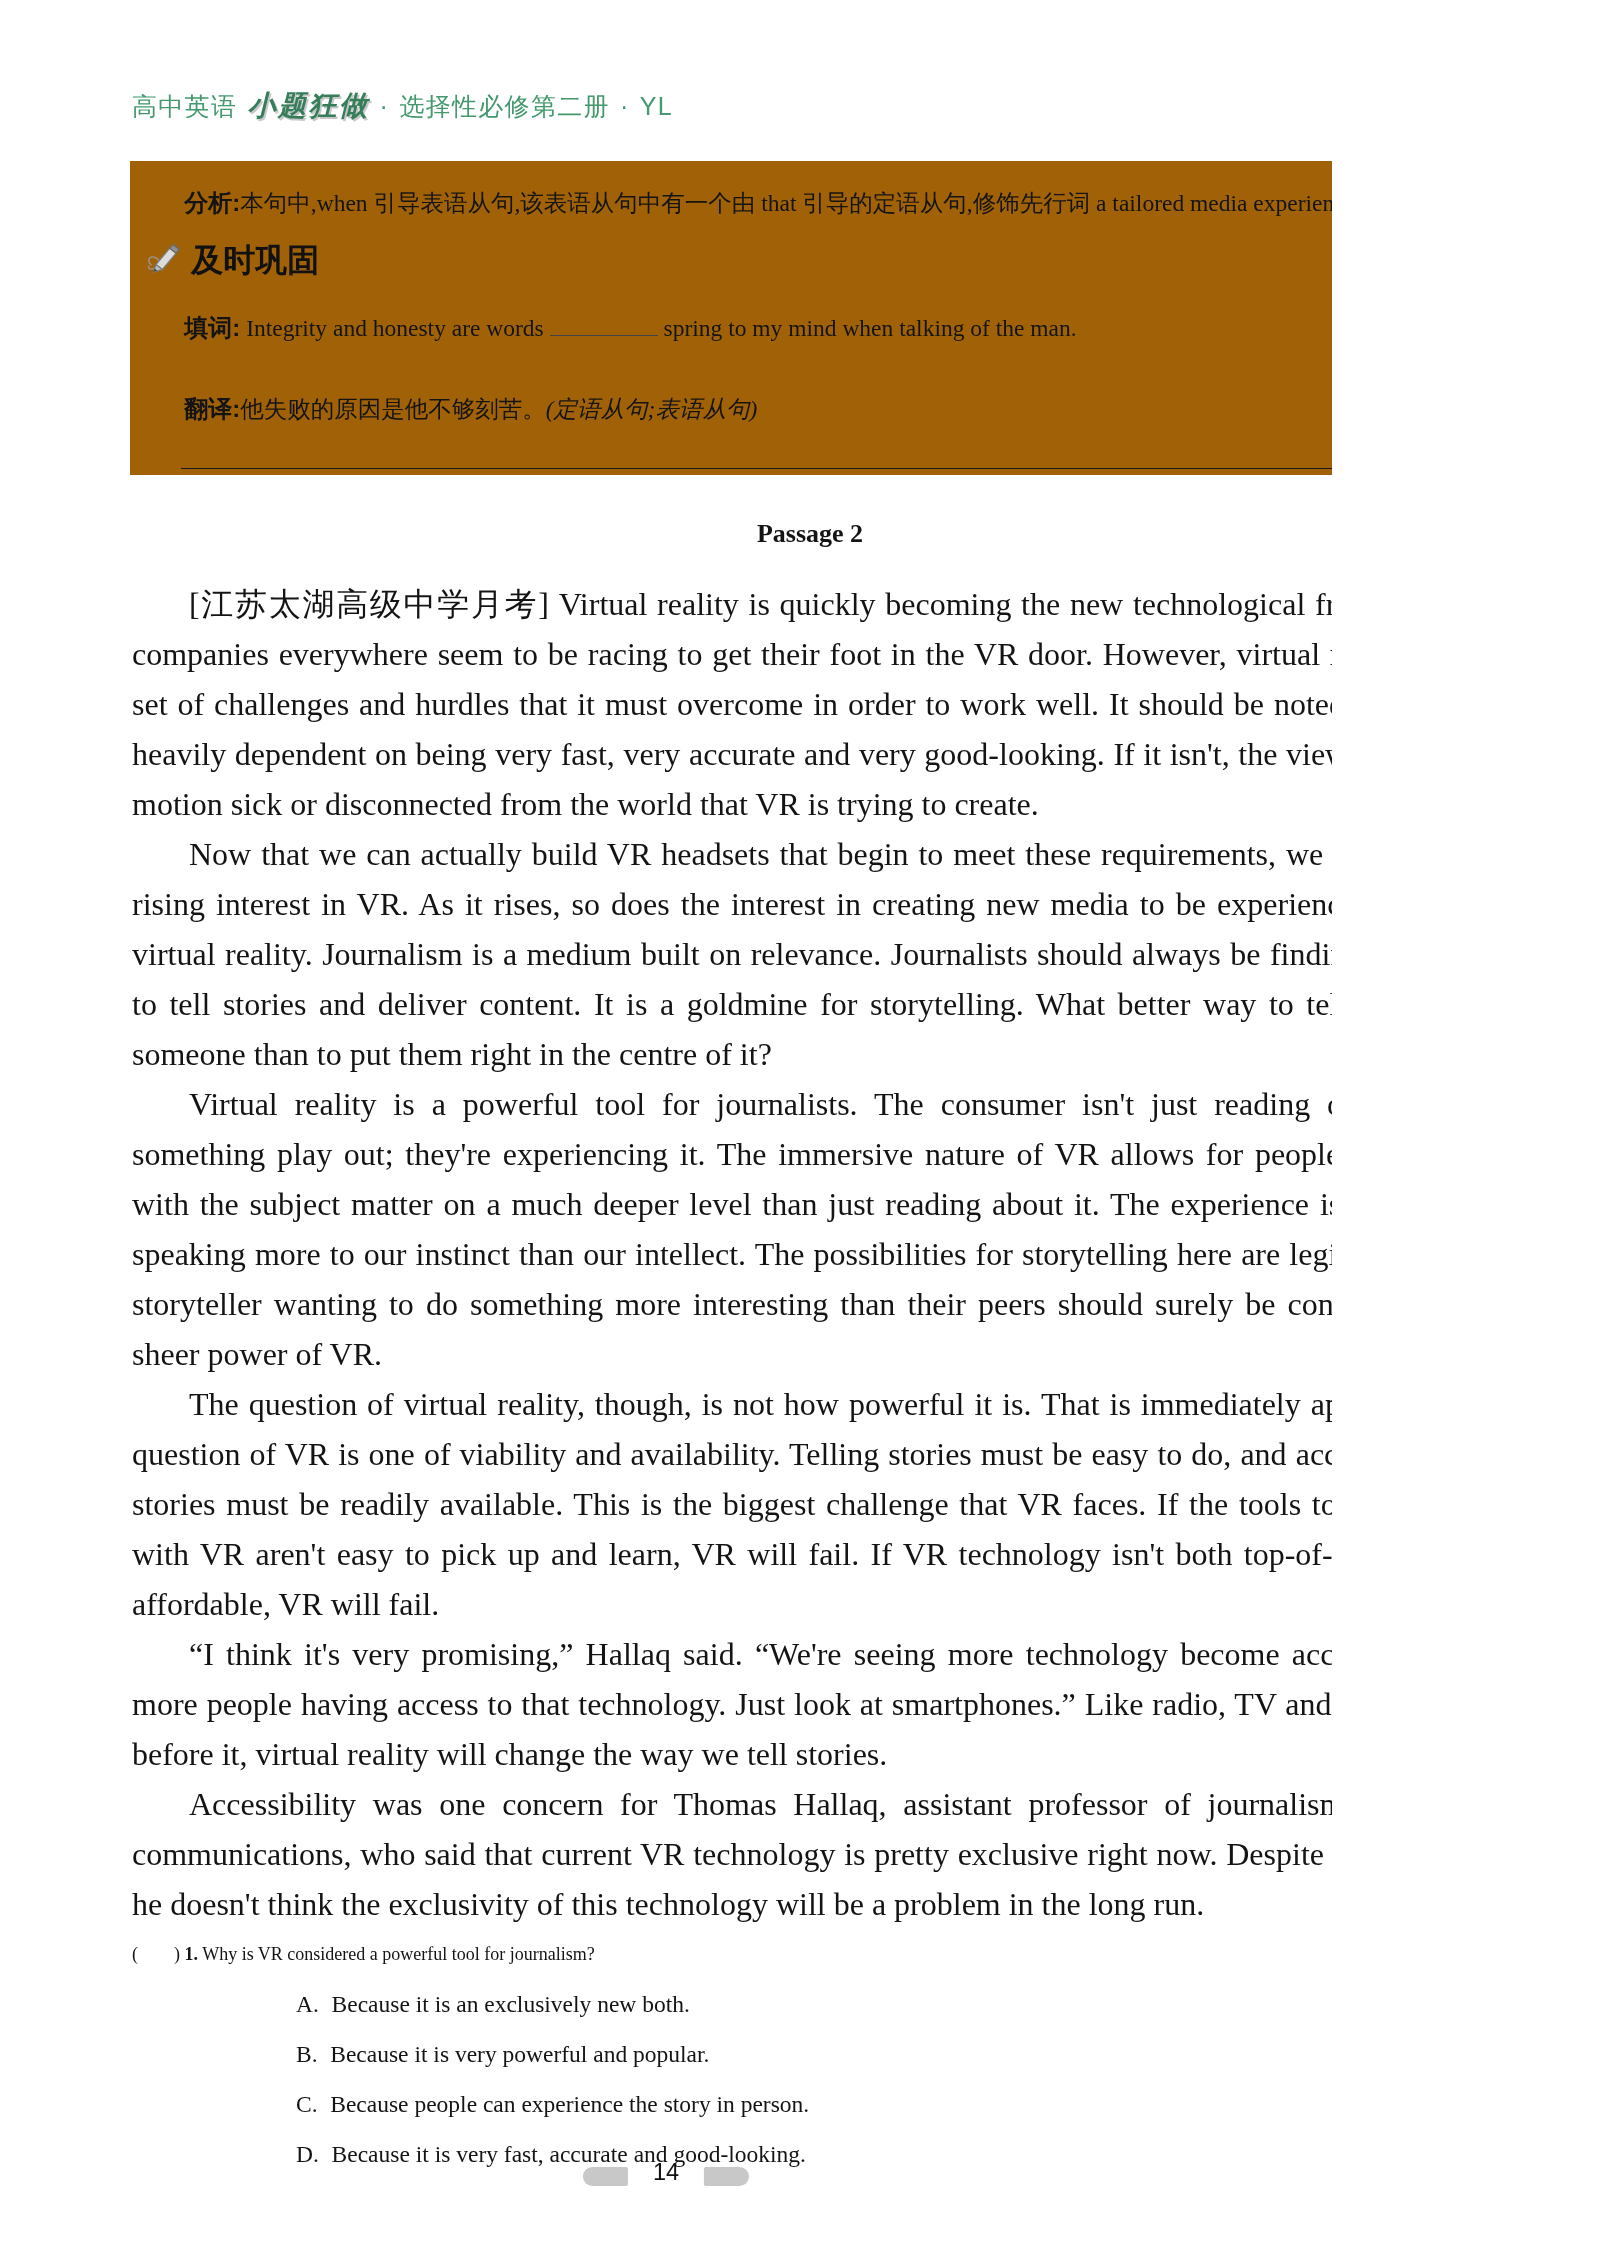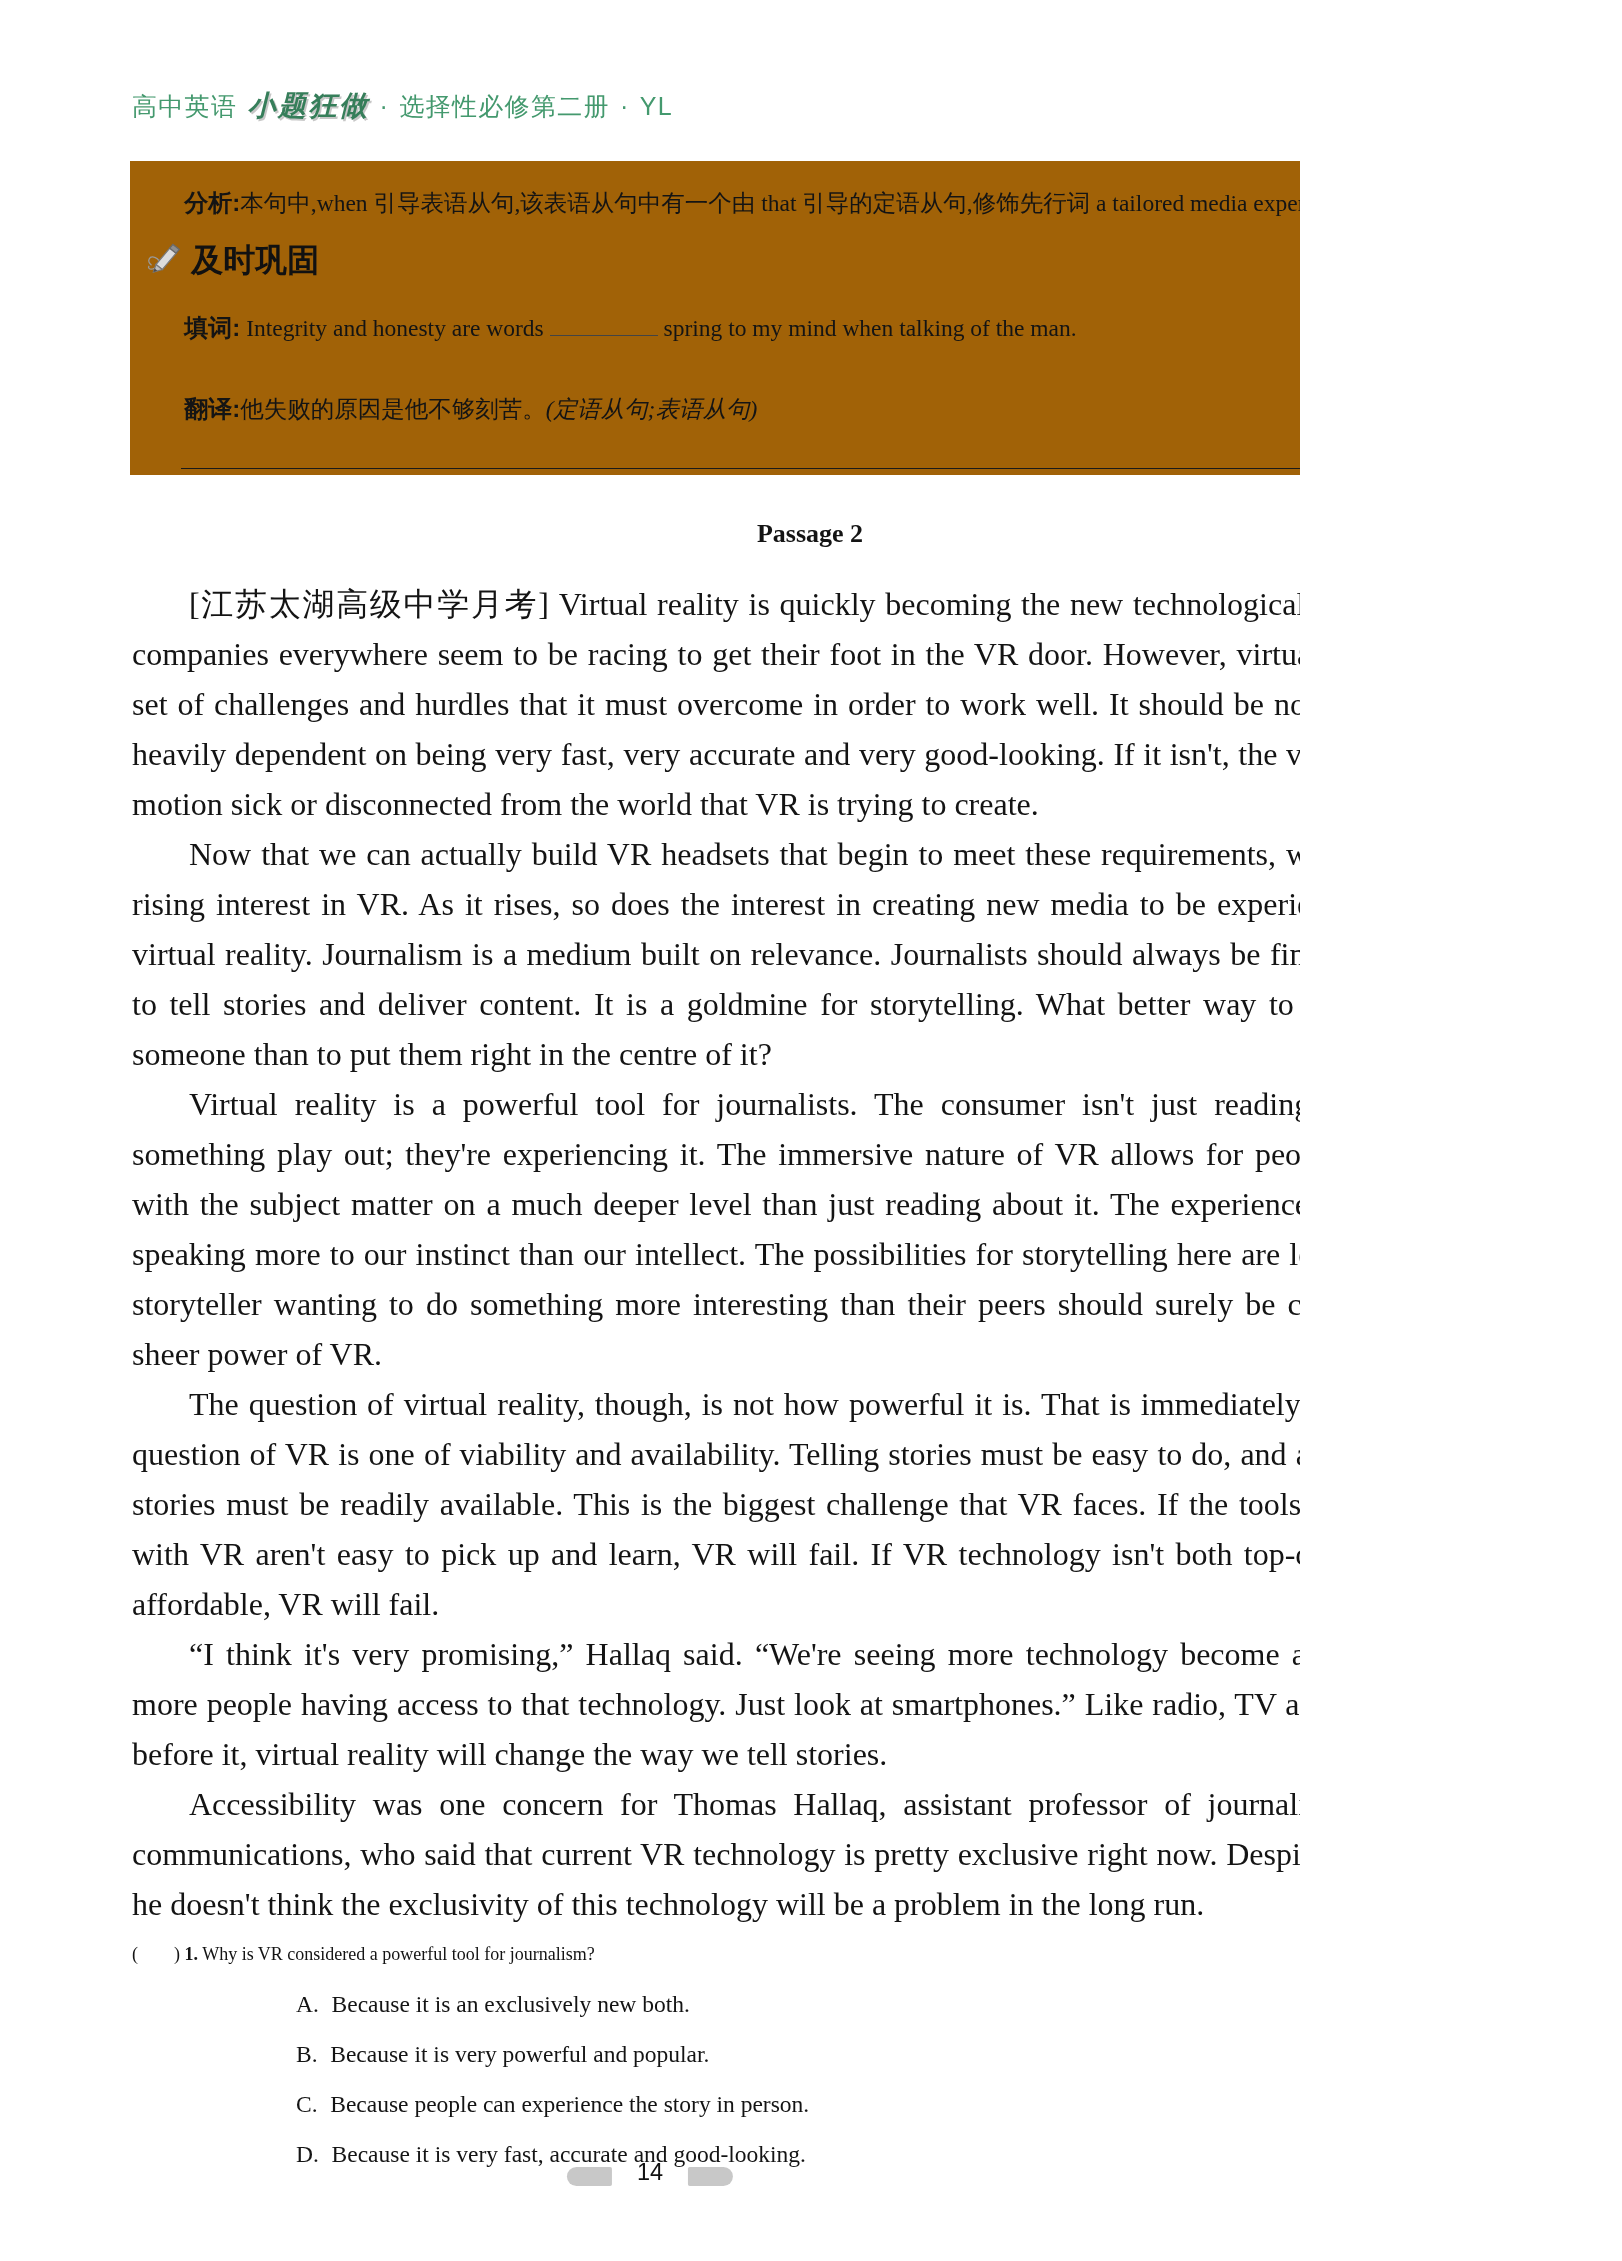--- a/index.html
+++ b/index.html
@@ -3,20 +3,21 @@
 <meta charset="utf-8">
 <style>
   html,body{margin:0;padding:0;background:#ffffff;}
   .page{
     position:relative;
     width:1300px;height:2261px;
     background:#ffffff;
     font-family:"Liberation Serif", serif;
     color:#141414;
     overflow:hidden;
+    padding-left:32px;
   }
   
   .header{
     position:absolute;top:87px;left:132px;
     display:flex;align-items:baseline;gap:10.2px;
     font-family:"Liberation Sans", sans-serif;
     font-size:25px;color:#44996e;letter-spacing:1.3px;
   }
   .brand-logo{
     font-weight:bold;font-style:italic;font-size:28px;

